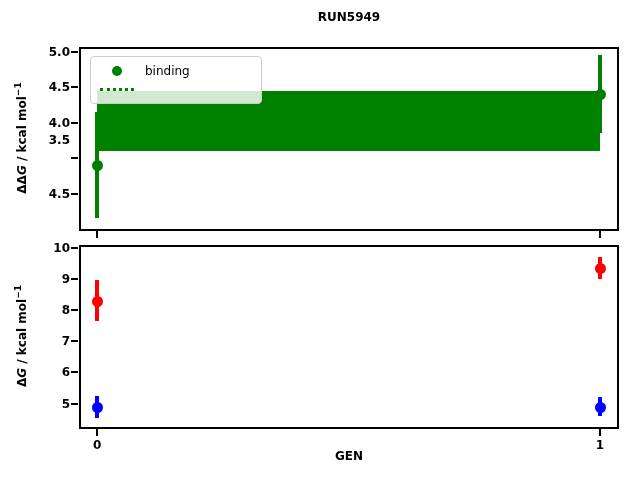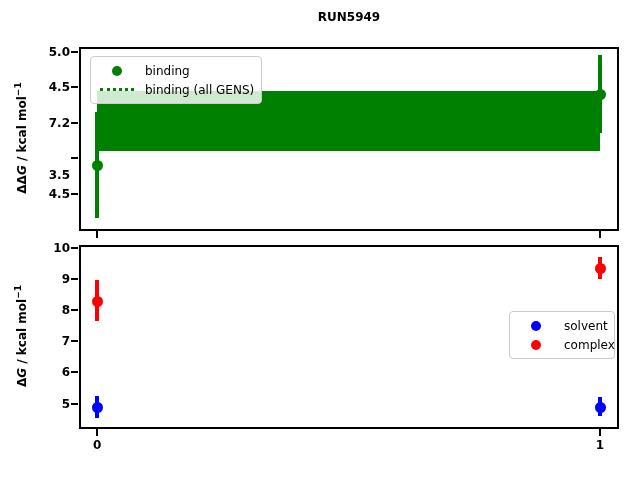--- a/index.html
+++ b/index.html
@@ -74,23 +74,23 @@
       <div class="band" style="position: absolute; left: 97.0955px; width: 502.809px; top: 90.5882px; height: 60.3333px; background: rgb(0, 128, 0);"></div>
       <div class="errbar" style="left: 95.0955px; top: 111.882px; height: 106.471px; background: rgb(0, 128, 0);"></div>
       <div class="point" style="left: 92.0955px; top: 160.118px; background: rgb(0, 128, 0);"></div>
       <div class="errbar" style="left: 597.904px; top: 55.098px; height: 78.0784px; background: rgb(0, 128, 0);"></div>
       <div class="point" style="left: 594.904px; top: 89.1373px; background: rgb(0, 128, 0);"></div>
       <div class="tick-mark" style="left: 71px; top: 50.549px; width: 7px; height: 2px;"></div>
       <div class="tick-label ytick-label" style="left: 32px; top: 44.549px; width: 38px;">5.0</div>
       <div class="tick-mark" style="left: 71px; top: 86.0392px; width: 7px; height: 2px;"></div>
       <div class="tick-label ytick-label" style="left: 32px; top: 80.0392px; width: 38px;">4.5</div>
       <div class="tick-mark" style="left: 71px; top: 121.529px; width: 7px; height: 2px;"></div>
-      <div class="tick-label ytick-label" style="left: 32px; top: 115.529px; width: 38px;">7.2</div>
+      <div class="tick-label ytick-label" style="left: 32px; top: 115.529px; width: 38px;">4.0</div>
       <div class="tick-mark" style="left: 71px; top: 157.02px; width: 7px; height: 2px;"></div>
-      <div class="tick-label ytick-label" style="left: 32px; top: 168px; width: 38px;">3.5</div>
+      <div class="tick-label ytick-label" style="left: 32px; top: 133px; width: 38px;">3.5</div>
       <div class="tick-mark" style="left: 71px; top: 192.51px; width: 7px; height: 2px;"></div>
       <div class="tick-label ytick-label" style="left: 32px; top: 186.51px; width: 38px;">4.5</div>
       <div class="tick-mark" style="left: 96.0955px; top: 231px; width: 2px; height: 7px;"></div>
       <div class="tick-mark" style="left: 598.904px; top: 231px; width: 2px; height: 7px;"></div>
     </div>
   <div id="layer-1">
       <div class="errbar" style="left: 95.0955px; top: 395.793px; height: 21.8448px; background: rgb(0, 0, 255);"></div>
       <div class="point" style="left: 92.0955px; top: 401.716px; background: rgb(0, 0, 255);"></div>
       <div class="errbar" style="left: 597.904px; top: 397.353px; height: 18.7241px; background: rgb(0, 0, 255);"></div>
       <div class="point" style="left: 594.904px; top: 401.716px; background: rgb(0, 0, 255);"></div>
@@ -117,44 +117,30 @@
     </div>
 
   <div class="axis-label ylabel" style="left:21px; top:138px;">
     <span>ΔΔ</span><i>G</i><span> / kcal mol</span><sup>−1</sup>
   </div>
 
   <div class="axis-label ylabel" style="left:21px; top:336px;">
     <span>Δ</span><i>G</i><span> / kcal mol</span><sup>−1</sup>
   </div>
 
+  <div class="axis-label xlabel-row" style="top:449px;">GEN</div>
 
   <div class="legend" style="left:90px; top:56px; width:172px;">
     <div class="legend-row">
       <span class="legend-marker-box">
         <span class="legend-dot" style="background-color: rgb(0, 128, 0);"></span>
       </span>
       <span class="legend-label">binding</span>
     </div>
     <div class="legend-row">
       <span class="legend-marker-box">
         <span class="legend-dotted-line" style="border-top-color: rgb(0, 128, 0);"></span>
       </span>
-      <span class="legend-label">binding (all GENS)</span>
     </div>
   </div>
 
-  <div class="legend" style="left:509px; top:311px; width:106px;">
-    <div class="legend-row">
-      <span class="legend-marker-box">
-        <span class="legend-dot" style="background-color: rgb(0, 0, 255);"></span>
-      </span>
-      <span class="legend-label">solvent</span>
-    </div>
-    <div class="legend-row">
-      <span class="legend-marker-box">
-        <span class="legend-dot" style="background-color: rgb(255, 0, 0);"></span>
-      </span>
-      <span class="legend-label">complex</span>
-    </div>
-  </div>
 
 </div>
 
 </body></html>

